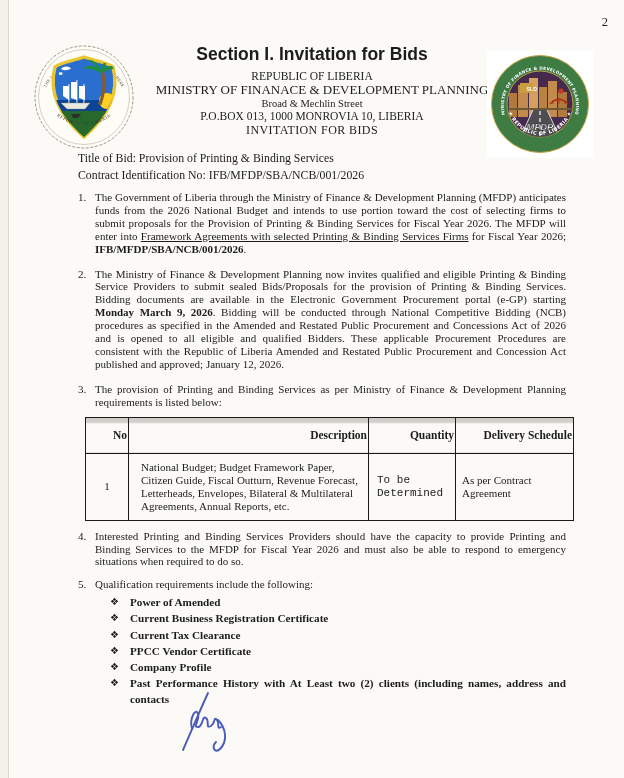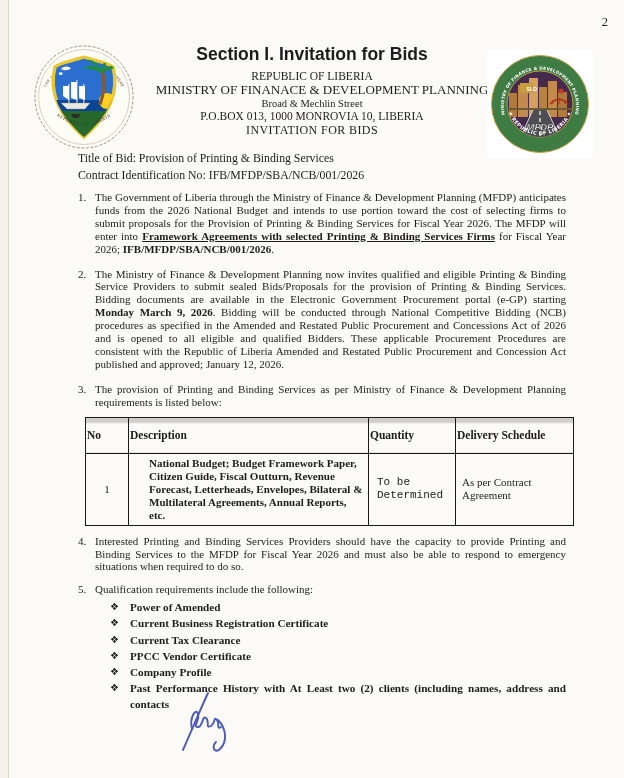--- a/index.html
+++ b/index.html
@@ -26,33 +26,33 @@
 
   
   .bid-block { position:absolute; left:78px; top:150px; font-size:11.8px; line-height:16.5px; }
   .bid-block b { font-weight:normal; }
 
   
   .content { position:absolute; left:78px; top:191px; width:488px; }
   .item { display:flex; margin-bottom:12px; }
   .item .num { width:17px; flex:none; font-size:11px; line-height:12.9px; }
   .item .body { flex:1; text-align:justify; font-size:11px; line-height:12.9px; margin:0; }
-  .u { text-decoration:underline;font-weight:bold; }
+  .u { text-decoration:underline; }
   b, .b { font-weight:bold; }
 
   
   table.tbl { border-collapse:collapse; width:488px; margin:8px 0 9px 7px;
     font-size:11px; table-layout:fixed; }
   .tbl th, .tbl td { border:1.3px solid #1a1a1a; }
-  .tbl th { font-size:11.5px; font-weight:bold; height:33px; text-align:left;
+  .tbl th { font-size:11.5px; font-weight:bold; height:33px; text-align:right;
     background:linear-gradient(to bottom, #cfcec9 0, #cfcec9 5px, #fbfaf6 6px); }
   .tbl td { line-height:13px; }
   .col-no { width:43px; } .col-desc { width:240px; } .col-qty { width:87px; } .col-del { width:118px; }
   .td-no  { text-align:center; }
-  .td-desc{ padding:3px 5px 3px 20px;font-weight:bold; }
+  .td-desc{ padding:3px 5px 3px 12px; }
   .td-qty { padding-left:8px;font-family:Liberation Mono, monospace; }
   .td-del { text-align:left; padding:0 6px; }
   .tbl tbody td { height:60px; vertical-align:middle; }
 
   
   .item-4 { margin-bottom:10px; }
   .item-5 { margin-bottom:2px; }
 
   
   .quals { margin:3px 0 0 15px; }

